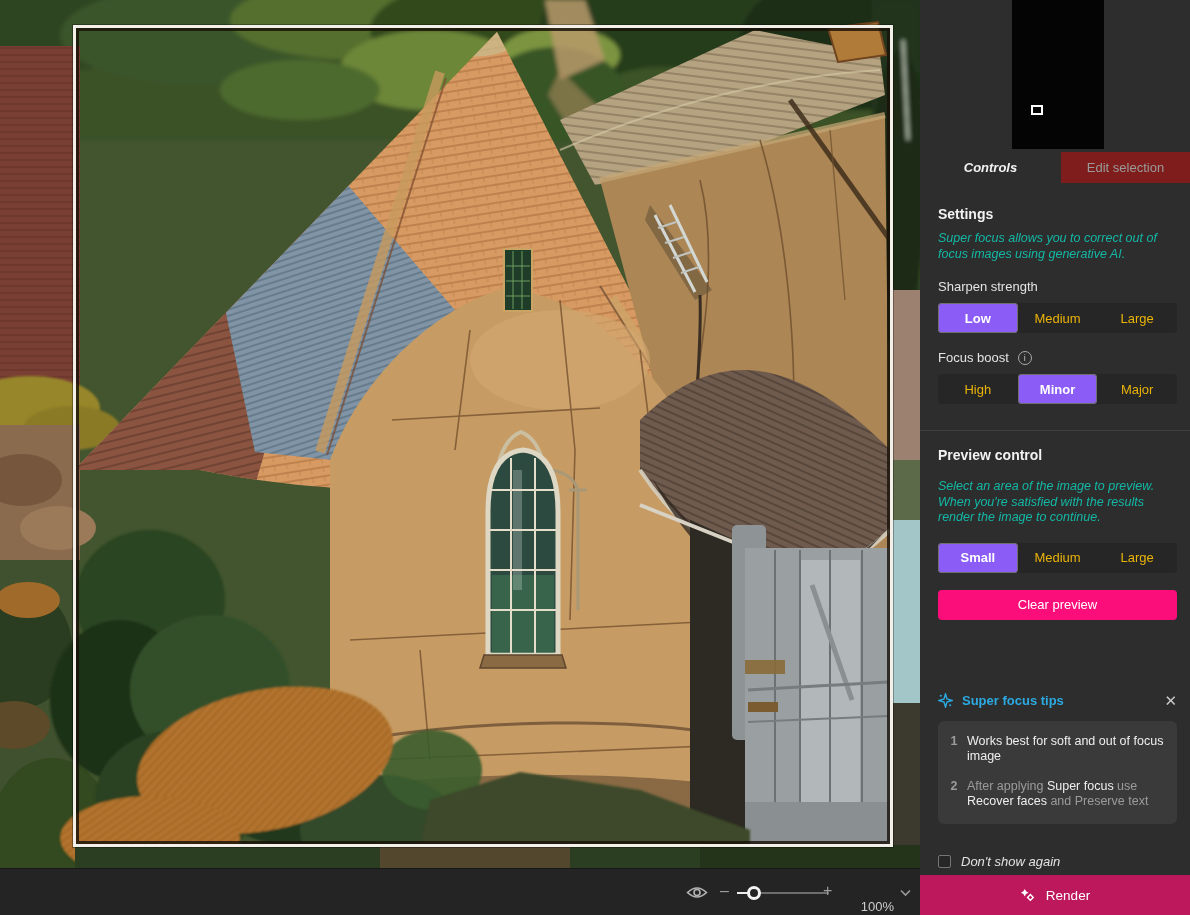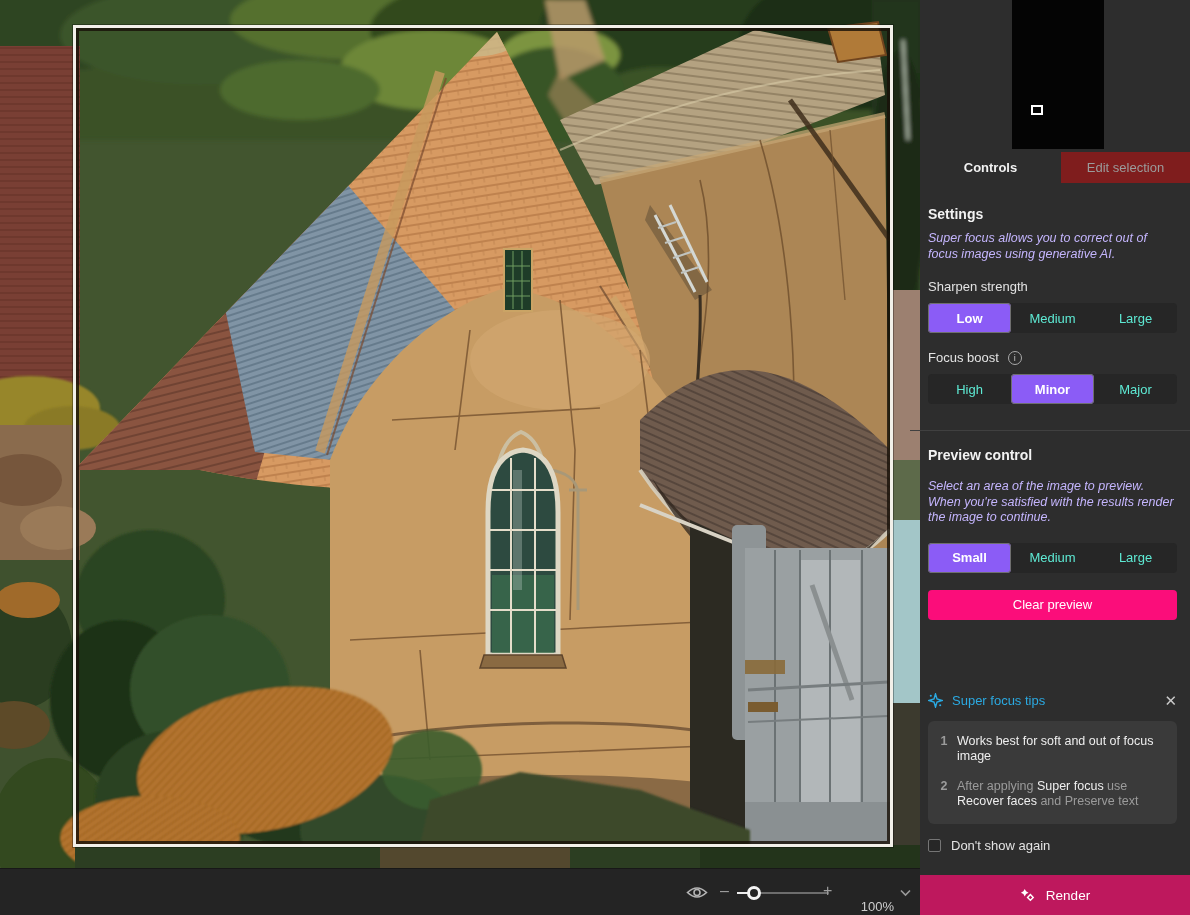--- a/index.html
+++ b/index.html
@@ -27,53 +27,53 @@
     font-size:13px;color:#cdcdcd;}
   .ct-chev{position:absolute;left:900px;top:20px;width:11px;height:8px;}
 
   
   .sidebar{position:absolute;left:920px;top:0;width:270px;height:915px;background:#2d2d2d;}
   .minimap-wrap{position:relative;height:150px;}
   .minimap{position:absolute;left:92px;top:0;width:92px;height:149px;background:#040404;}
   .mini-view{position:absolute;left:19px;top:105px;width:12px;height:10px;border:2px solid #ffffff;}
   .tabs{display:flex;height:31px;margin-top:2px;}
   .tab{display:flex;align-items:center;justify-content:center;font-size:13px;color:#9b9b9b;}
-  .tab.t1{width:141px;}
+  .tab.t1{width:141px;font-style:italic;}
   .tab.t2{width:129px;background:#7f1d1d;}
   .tab.active{color:#f2f2f2;font-weight:700;background:transparent;}
 
-  .content{padding:0 13px 0 8px;}
+  .content{padding:0 13px 0 18px;}
   .h1{margin-top:23px;font-size:14px;font-weight:700;color:#f2f2f2;}
-  .desc{margin-top:9px;font-size:12.5px;font-style:italic;color:#c4b5fd;line-height:15.5px;}
+  .desc{margin-top:9px;font-size:12.5px;font-style:italic;color:#14b8a6;line-height:15.5px;}
   .lbl{margin-top:17px;font-size:13px;color:#e3e3e3;display:flex;align-items:center;}
   .info{display:inline-flex;align-items:center;justify-content:center;width:14px;height:14px;
     border:1px solid #a9a9a9;border-radius:50%;color:#c4c4c4;font-size:9px;font-style:normal;
     margin-left:9px;}
   .seg{display:flex;margin-top:9px;background:#262626;border-radius:4px;height:30px;}
   .seg .opt{flex:1;display:flex;align-items:center;justify-content:center;
-    font-size:13px;color:#5eead4;border-radius:4px;}
+    font-size:13px;color:#eab308;border-radius:4px;}
   .seg .opt.sel{background:#8b5cf6;color:#ffffff;font-weight:700;
     box-shadow:inset 0 0 0 1px #6f6f6f;}
   .divider{margin:26px -13px 0 -18px;border-top:1px solid #404040;}
   .h1.preview{margin-top:16px;}
   .desc.preview{margin-top:16px;}
   .seg.preview{margin-top:17px;}
   .btn-pink{margin-top:17px;height:30px;width:100%;border:none;border-radius:4px;
     background:#fb0d7a;color:#ffffff;font-size:13px;font-family:inherit;display:flex;
     align-items:center;justify-content:center;}
   .tips-head{margin-top:73px;display:flex;align-items:center;}
-  .tips-title{margin-left:9px;font-size:13px;font-weight:400;color:#2ba9e1;}
+  .tips-title{margin-left:9px;font-size:13px;font-weight:700;color:#2ba9e1;}
   .tips-close{margin-left:auto;color:#c9c9c9;font-size:15px;line-height:15px;}
   .tips-card{margin-top:13px;background:#3a3a3a;border-radius:6px;padding:13px 12px 14px 10px;}
   .tip{display:flex;font-size:12.5px;line-height:15.5px;color:#e9e9e9;}
   .tip + .tip{margin-top:14px;}
   .tip .num{color:#9b9b9b;width:12px;flex:none;text-align:center;margin-right:7px;font-weight:700;}
   .tip .muted{color:#9b9b9b;}
   .tip .bright{color:#eeeeee;}
-  .check-row{margin-top:14px;display:flex;align-items:center;}
+  .check-row{margin-top:30px;display:flex;align-items:center;font-style:italic;}
   .checkbox{width:13px;height:13px;border:1.5px solid #757575;border-radius:2px;background:#272727;}
   .check-lbl{margin-left:10px;font-size:13px;color:#e3e3e3;}
   .btn-render{position:absolute;left:0;bottom:0;width:270px;height:40px;border:none;
     background:#be185d;color:#ffffff;font-size:13.5px;font-family:inherit;
     display:flex;align-items:center;justify-content:center;}
   .btn-render .ric{margin-right:9px;}
 </style>
 </head>
 <body>
 

